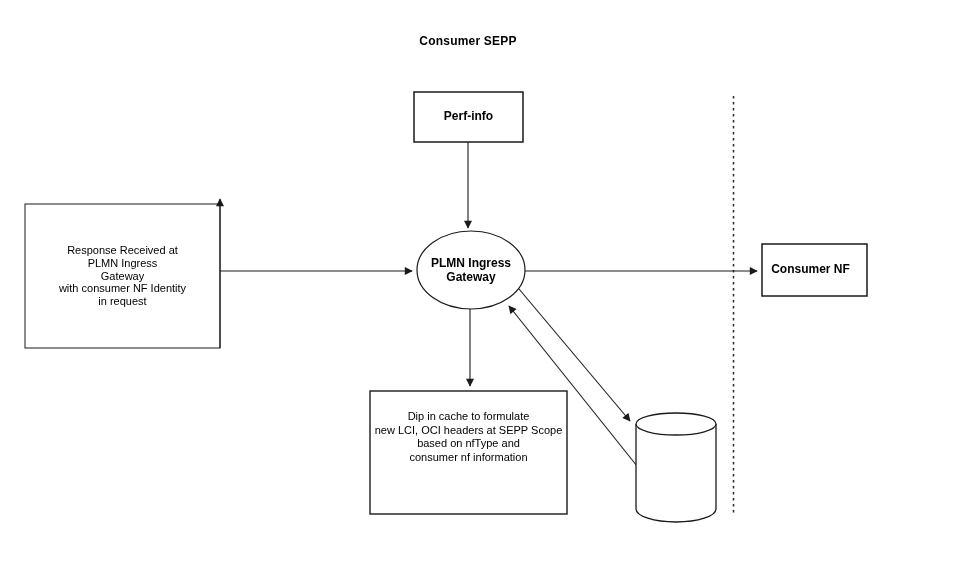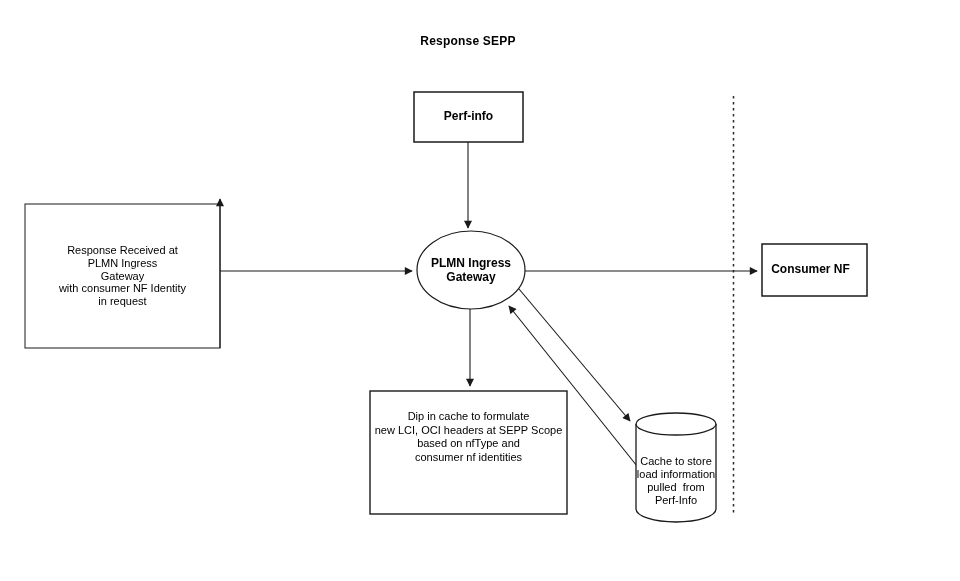--- a/index.html
+++ b/index.html
@@ -52,38 +52,34 @@
     <line x1="470" y1="309" x2="470" y2="386" stroke="#1a1a1a" stroke-width="1.1" marker-end="url(#arrow)"></line>
     <line x1="519" y1="289" x2="630" y2="421" stroke="#1a1a1a" stroke-width="1.1" marker-end="url(#arrow)"></line>
     <line x1="637" y1="466" x2="509" y2="306" stroke="#1a1a1a" stroke-width="1.1" marker-end="url(#arrow)"></line>
 
     <ellipse cx="471" cy="270" rx="54" ry="39" fill="#ffffff" stroke="#1a1a1a" stroke-width="1.2"></ellipse>
 
     <path d="M636,424 L636,509 A40,13 0 0 0 716,509 L716,424" fill="#ffffff" stroke="#1a1a1a" stroke-width="1.3"></path>
     <ellipse cx="676" cy="424" rx="40" ry="11" fill="#ffffff" stroke="#1a1a1a" stroke-width="1.3"></ellipse>
   </svg>
 
-  <div class="label title" style="left:388px; top:35px; width:160px;">Response SEPP</div>
+  <div class="label title" style="left:388px; top:35px; width:160px;">Consumer SEPP</div>
 
   <div class="label flex bold" style="left:414px; top:92px; width:109px; height:50px; font-size:12px;">Perf-info</div>
 
   <div class="label flex" style="left:25px; top:204px; width:195px; height:144px; line-height:12.8px;">Response Received at
 PLMN Ingress
 Gateway
 with consumer NF Identity
 in request</div>
 
   <div class="label flex bold" style="left:417px; top:231px; width:108px; height:78px; font-size:12px; line-height:14px;">PLMN Ingress
 Gateway</div>
 
   <div class="label flex bold" style="left:762px; top:244px; width:97px; height:52px; font-size:12px;">Consumer NF</div>
 
   <div class="label" style="left:370px; top:410px; width:197px; line-height:13.6px;">Dip in cache to formulate
 new LCI, OCI headers at SEPP Scope
 based on nfType and
-consumer nf identities</div>
+consumer nf information</div>
 
-  <div class="label" style="left:631px; top:455px; width:90px; line-height:13px;">Cache to store
-load information
-pulled&nbsp; from
-Perf-Info</div>
 
 </div>
 
 </body></html>

